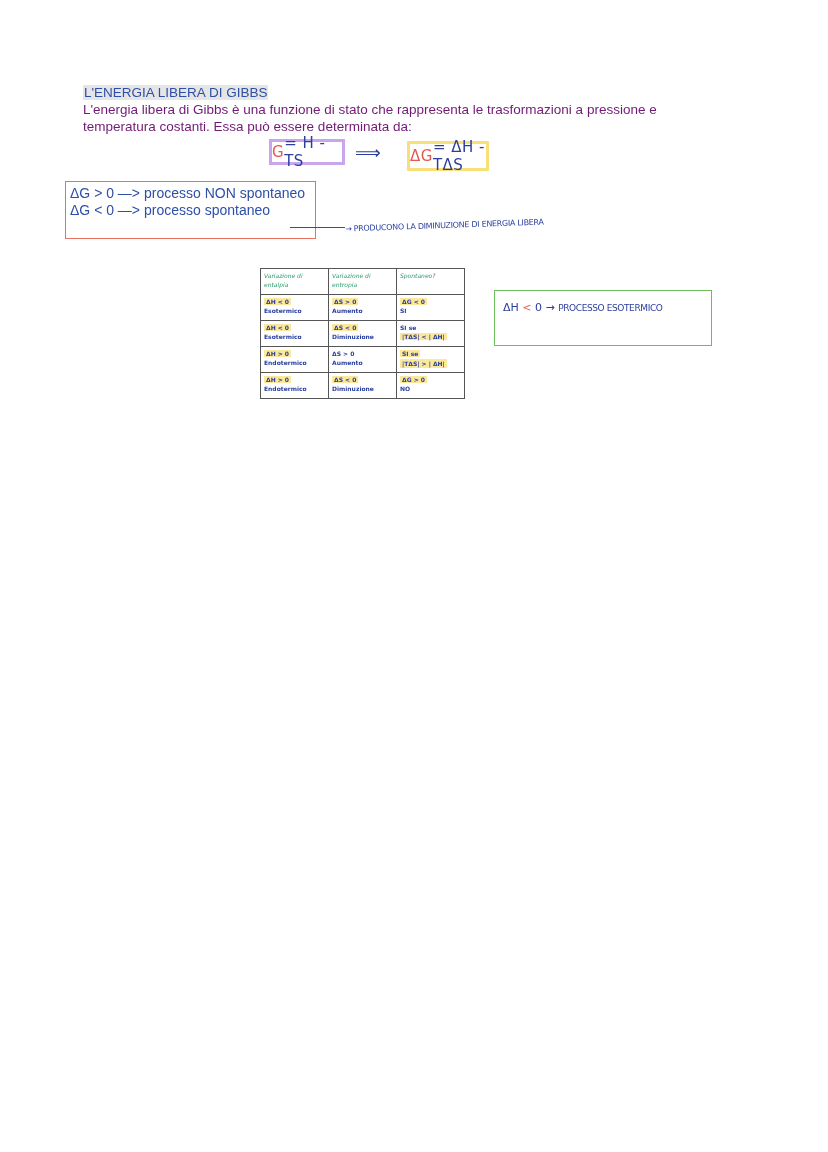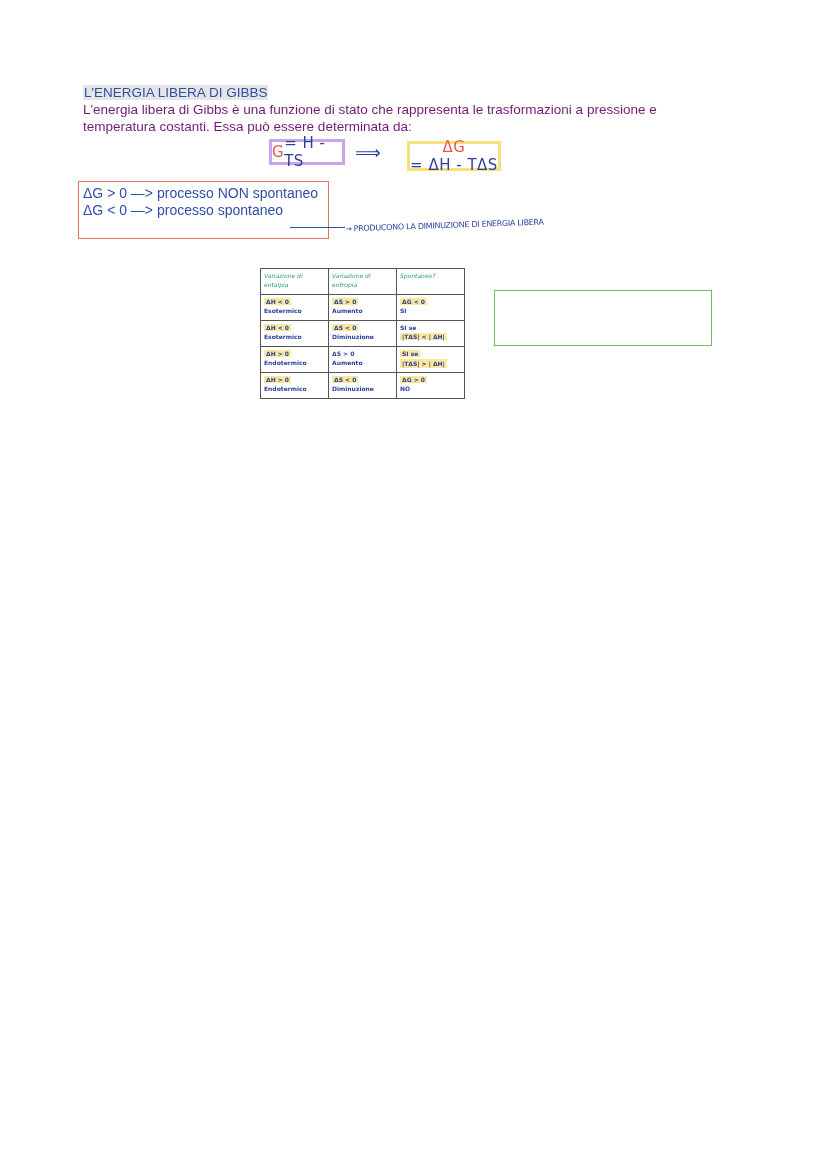--- a/index.html
+++ b/index.html
@@ -2,24 +2,24 @@
 <html><head>
 <meta charset="utf-8">
 <style>
   html, body { margin:0; padding:0; background:#ffffff; }
   body { width:828px; height:1152px; position:relative; overflow:hidden; font-family:"Liberation Sans", sans-serif; }
   .abs { position:absolute; }
   .title { left:83px; top:85px; font-size:13.5px; color:#2d4fa8; background:#e5e5e5; padding:0 1px; line-height:15px; }
   .para { left:83px; top:101px; width:640px; font-size:13.5px; color:#701a75; line-height:17px; }
   .formula-box { height:26px; display:flex; align-items:center; justify-content:center; font-family:"DejaVu Sans", sans-serif; font-size:15px; color:#2a3f9e; box-sizing:border-box; letter-spacing:0.5px; }
   .f1 { left:269px; top:139px; width:76px; border:3px solid #c7a6ee; }
-  .f2 { left:407px; top:141px; width:94px; height:30px; border:3px solid #f7e07a;flex-direction:column; }
+  .f2 { left:407px; top:141px; width:82px; height:30px; border:3px solid #f7e07a; }
   .red { color:#e25a4e; }
   .implies { left:355px; top:142px; font-size:18px; color:#2a3f9e; font-family:"DejaVu Sans", sans-serif; }
-  .dg-box { left:78px; top:181px; width:251px; height:58px; border:1.5px solid #e8705f; box-sizing:border-box; padding:3px 0 0 4px; }
+  .dg-box { left:65px; top:181px; width:251px; height:58px; border:1.5px solid #e8705f; box-sizing:border-box; padding:3px 0 0 4px; }
   .dg-line { font-size:14px; color:#2d4fa8; line-height:17px; white-space:nowrap; }
   .arrow-line { left:290px; top:227px; width:55px; height:1px; background:#2d4fa8; }
   .hand { font-family:"DejaVu Sans", sans-serif; font-size:8px; color:#2a3f9e; letter-spacing:-0.3px; text-transform:uppercase; }
   .note { left:345px; top:221px; transform:rotate(-2deg); }
   table.gibbs { position:absolute; left:260px; top:268px; width:205px; border-collapse:collapse; border:1.5px solid #333; font-family:"DejaVu Sans", sans-serif; font-size:6px; }
   table.gibbs td { border:1px solid #555; padding:2px 3px; vertical-align:top; height:21px; width:33%; line-height:9px; }
   table.gibbs td.h { color:#2a9a6a; font-style:italic; }
   .hl { background:#fbe89a; padding:0 2px; color:#2a3f9e; font-weight:bold; }
   .v2 { color:#2a3f9e; font-weight:bold; display:block; }
   .green-box { left:494px; top:290px; width:218px; height:56px; border:1.5px solid #6dbf5c; box-sizing:border-box; padding:6px 0 0 8px; }
@@ -76,13 +76,20 @@
   </tr>
   <tr>
     <td><span class="hl">ΔH &gt; 0</span><span class="v2">Endotermico</span></td>
     <td><span class="hl">ΔS &lt; 0</span><span class="v2">Diminuzione</span></td>
     <td><span class="hl">ΔG &gt; 0</span><span class="v2">NO</span></td>
   </tr>
 </tbody>
   </table>
 
 <div class="abs green-box">
+  <div class="green-line">
+    <span>ΔH</span>
+    <span class="red">&lt;</span>
+    <span>0</span>
+    <span>→</span>
+    <span class="cap">PROCESSO ESOTERMICO</span>
+  </div>
 </div>
 
 </body></html>

